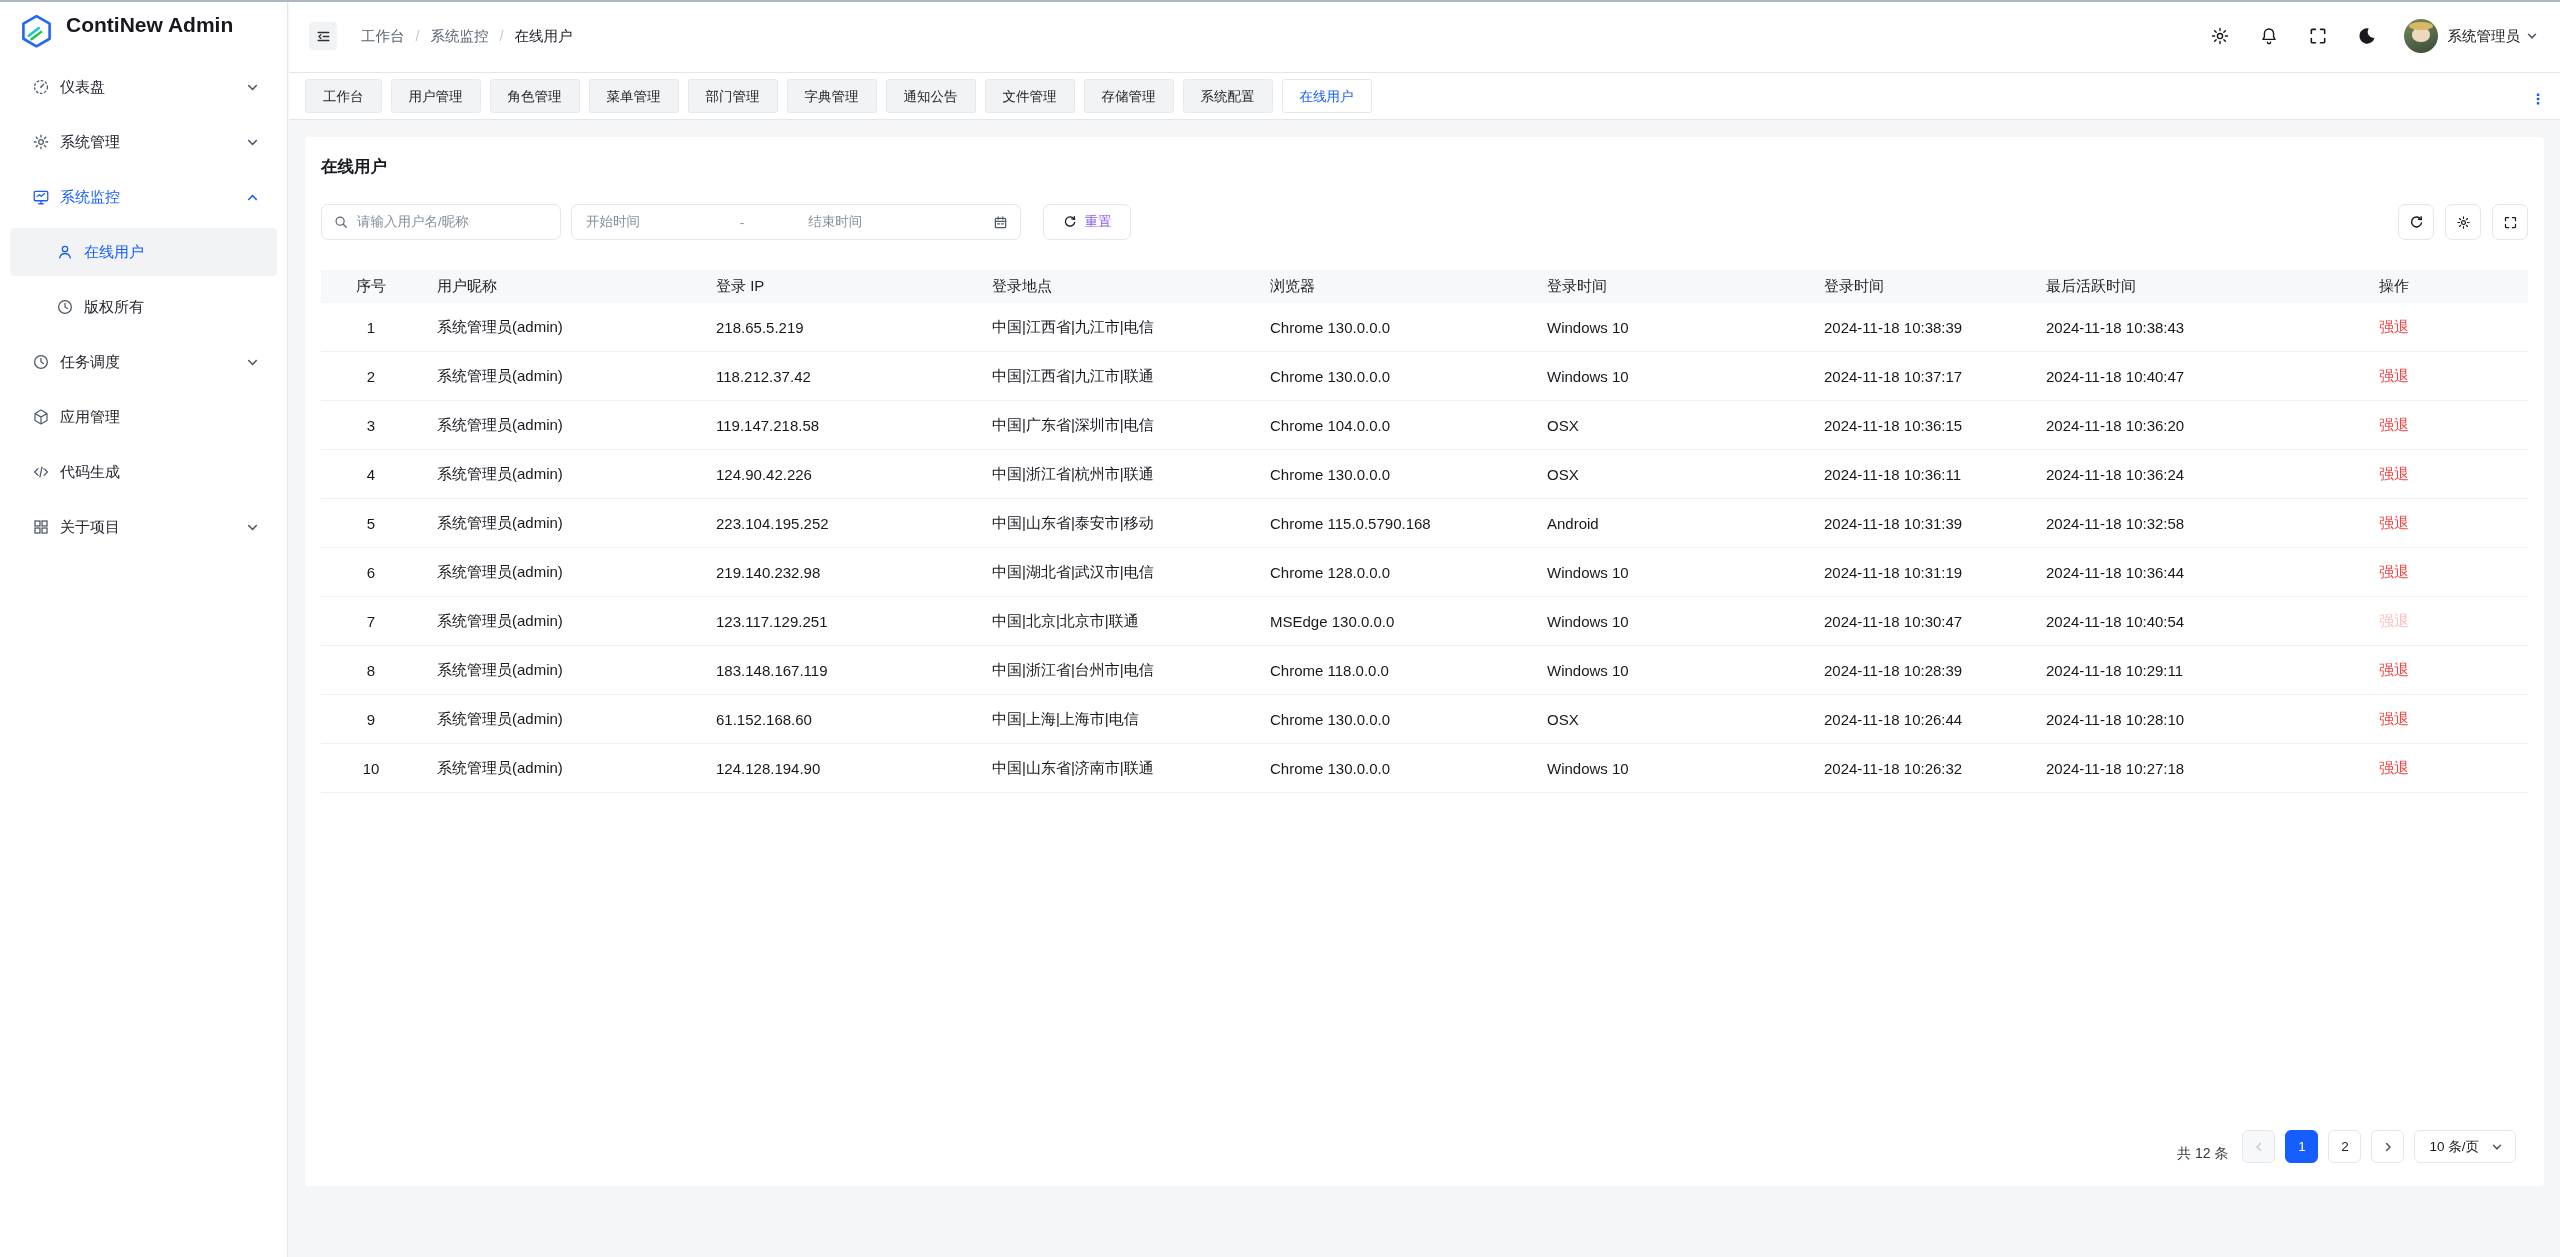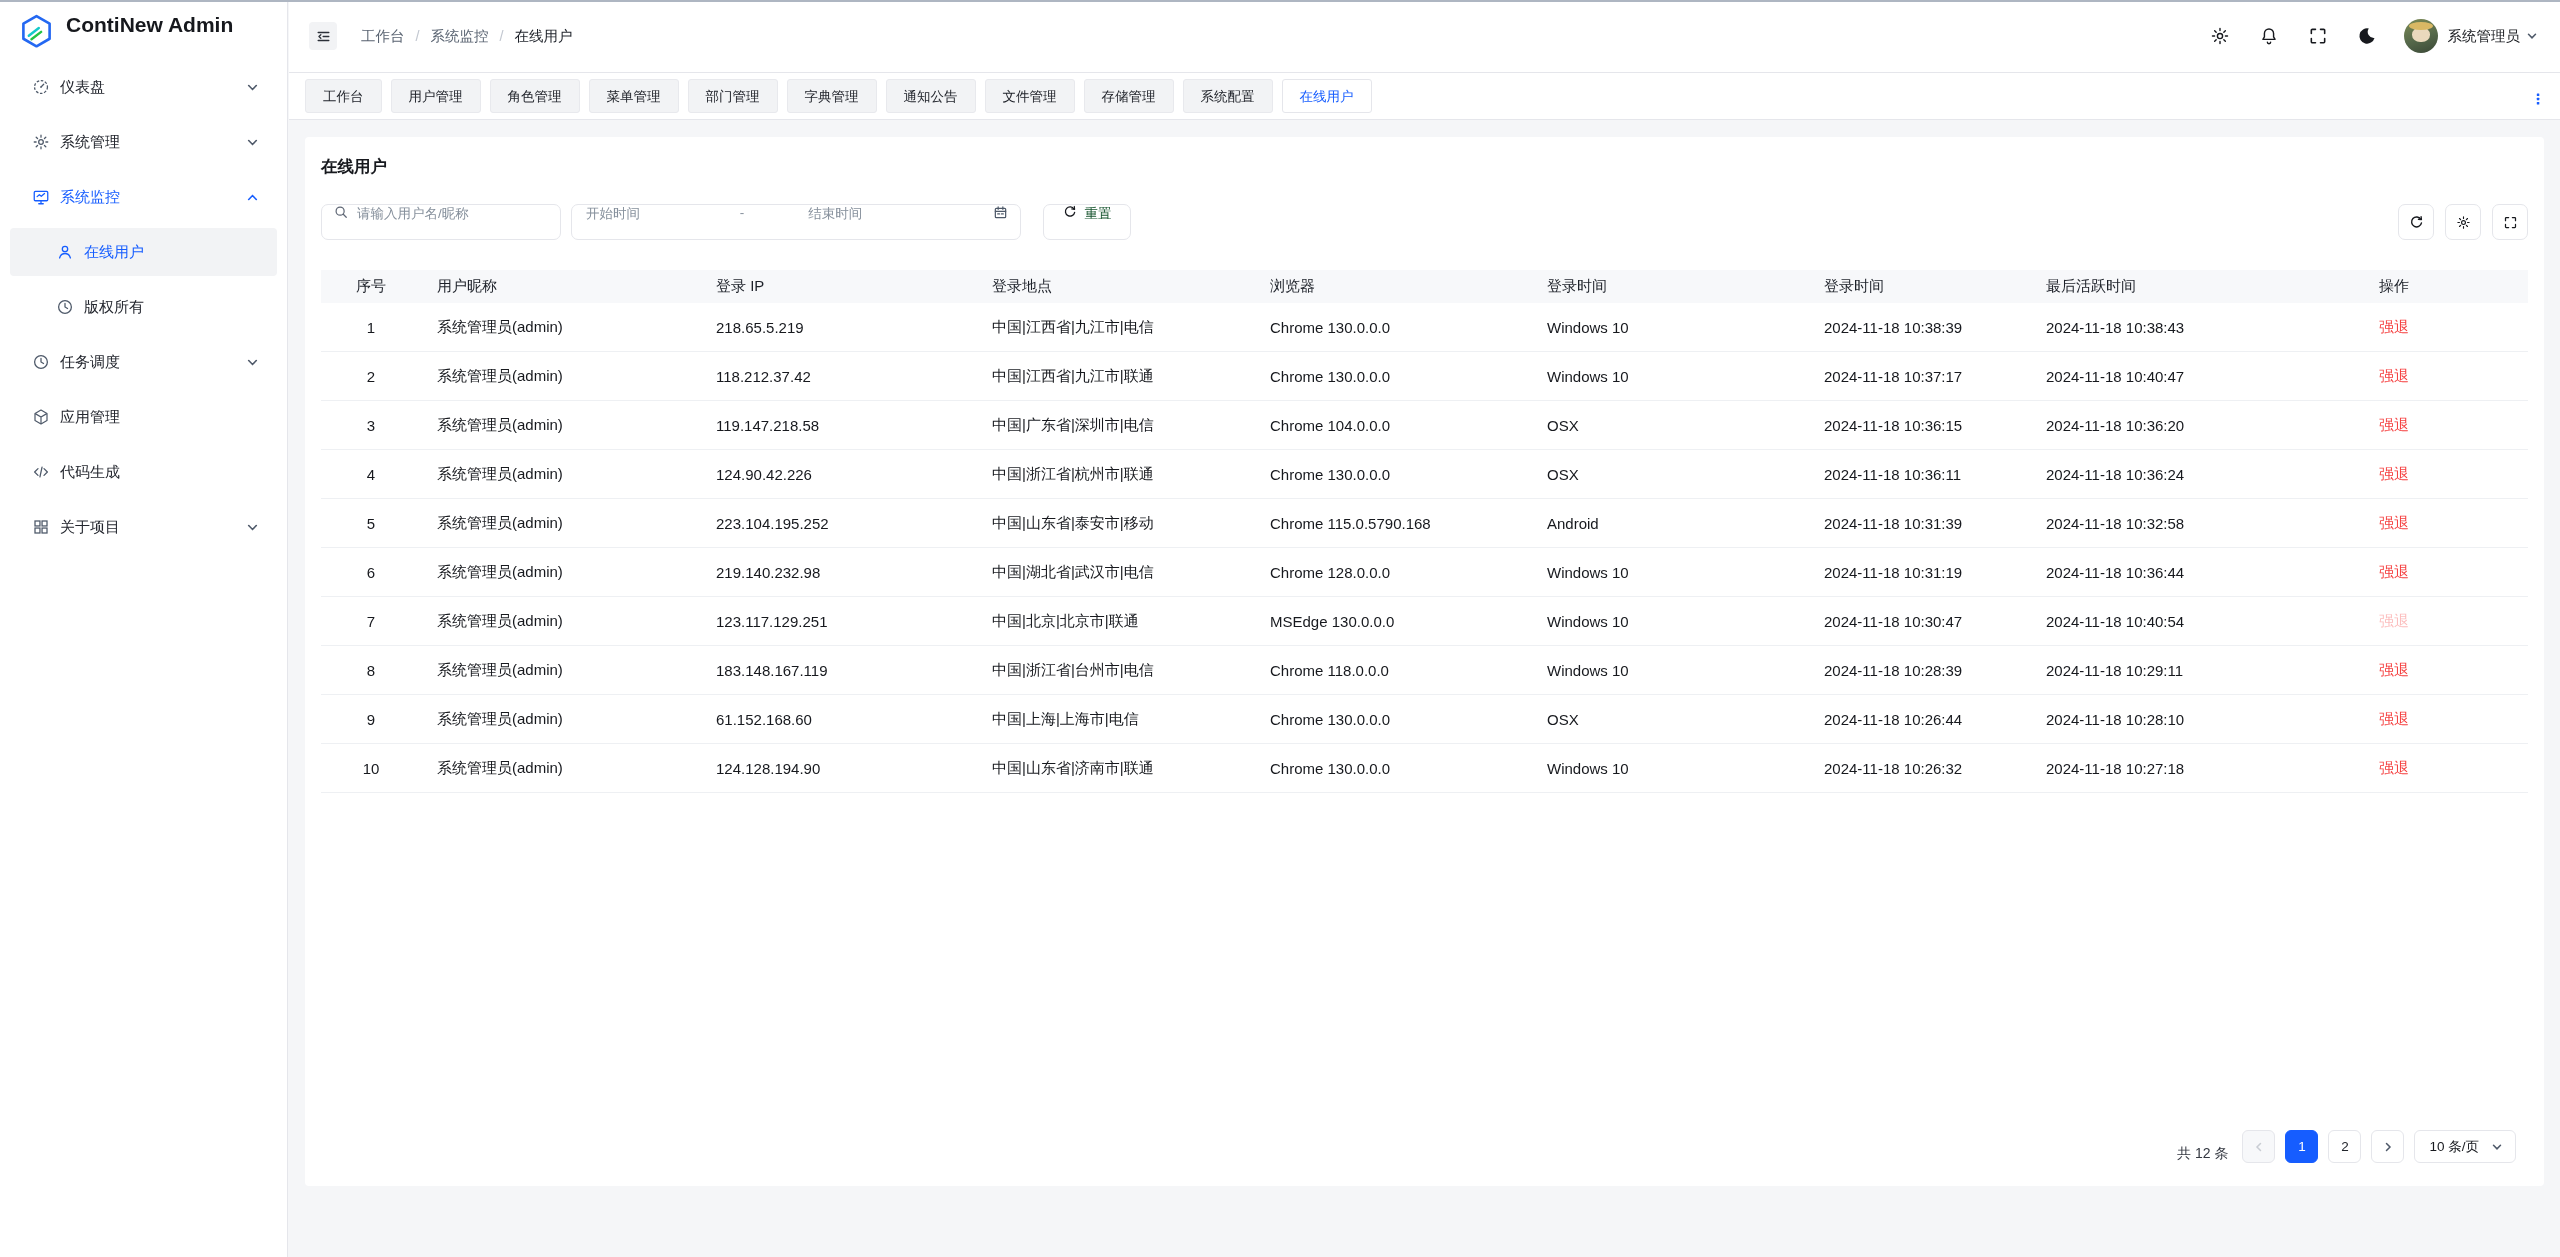--- a/index.html
+++ b/index.html
@@ -51,31 +51,31 @@
        border-radius:3px;font-size:13.5px;color:#22252c;margin-right:9px;box-sizing:border-box;
        cursor:pointer;white-space:nowrap}
   .tab.active{background:#fff;border-color:#e5e6eb;color:#165DFF}
   .tab-more{margin-left:auto;align-self:center;width:16px;height:16px;color:#165DFF;cursor:pointer}
   
   .content{position:absolute;top:121px;left:0;right:0;bottom:45px;background:#f5f6f8}
   .card{position:absolute;top:16px;left:16px;right:16px;height:1049px;background:#fff;border-radius:4px}
   .card-title{padding:19px 0 0 16px;font-size:16.5px;font-weight:700;color:#17191e}
   .filter-row{position:absolute;top:67px;left:16px;right:16px;height:36px;display:flex;align-items:center}
   .box{height:36px;border:1px solid #e5e6eb;border-radius:7px;background:#fff;box-sizing:border-box;
-       display:flex;align-items:flex-start}
+       display:flex;align-items:center}
   .search-box{width:240px;padding:0 10px 0 12px;gap:9px;cursor:text}
   .search-box .sic{width:14px;height:14px;color:#5f6775;flex:none}
   .ph{color:#86909c;font-size:13.5px;white-space:nowrap}
   .range-box{width:450px;margin-left:10px;padding:0 12px 0 14px;cursor:pointer}
   .range-box .start{flex:1}
   .range-box .dash{color:#86909c;margin:0 64px 0 0}
   .range-box .end{flex:1.2}
   .range-box .cic{width:15px;height:15px;color:#4e5969;flex:none}
   .reset-btn{width:88px;margin-left:22px;justify-content:center;gap:8px;font-size:13.5px;
-             color:#14532d;cursor:pointer}
+             color:#8b5cf6;cursor:pointer}
   .reset-btn .ric{width:14px;height:14px;color:#17191e}
   .toolbar{margin-left:auto;display:flex;gap:11px}
   .tool-btn{width:36px;height:36px;border:1px solid #e5e6eb;border-radius:7px;background:#fff;
             box-sizing:border-box;display:flex;align-items:center;justify-content:center;
             color:#17191e;cursor:pointer}
   .tool-btn svg{width:15px;height:15px}
   
   .table-wrap{position:absolute;top:133px;left:16px;right:16px}
   table{width:100%;border-collapse:collapse;table-layout:fixed;font-size:15px}
   thead th{background:#f7f8fa;height:33px;font-weight:500;text-align:left;

